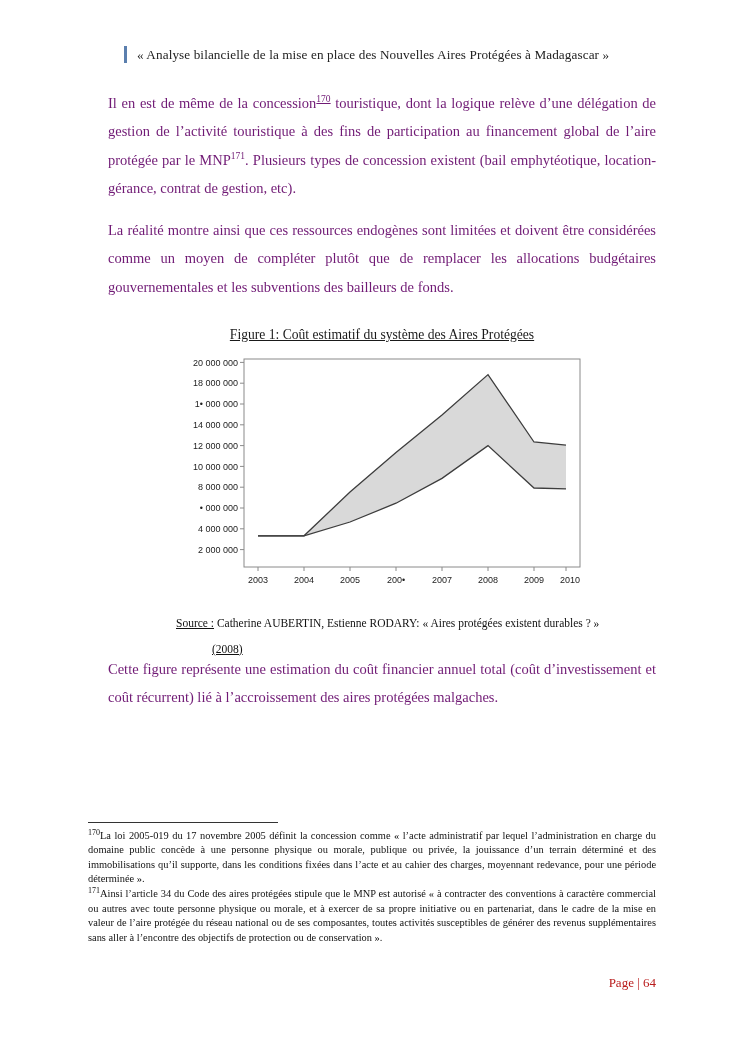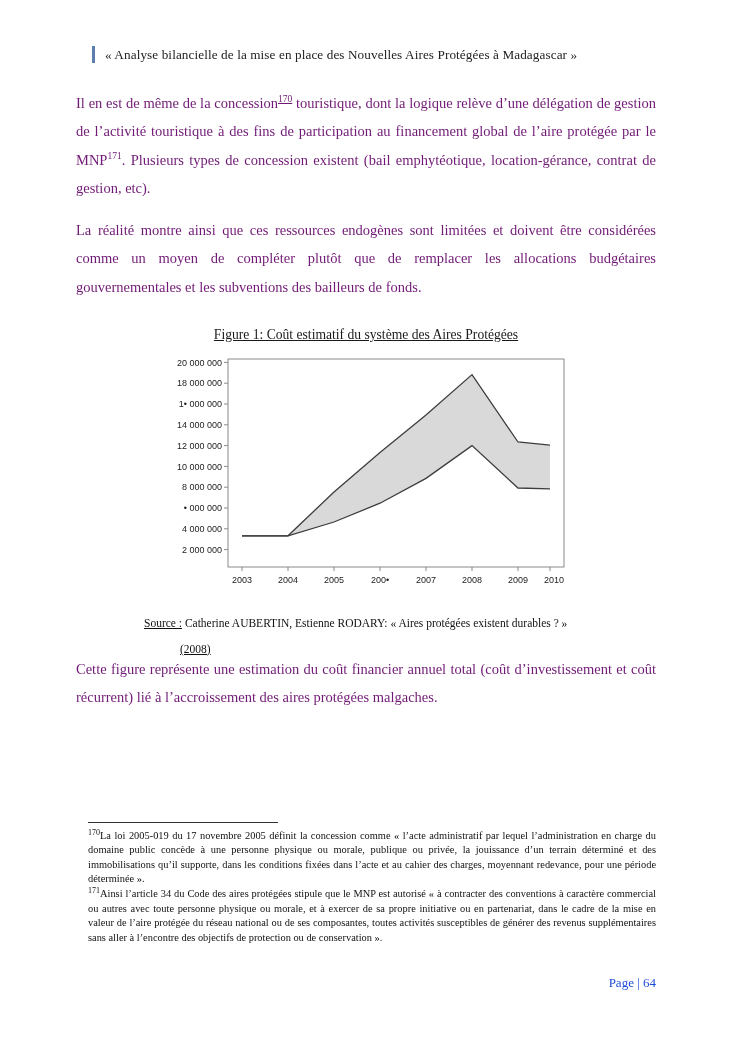--- a/index.html
+++ b/index.html
@@ -13,21 +13,21 @@
     position: relative;
     font-family: "Liberation Serif", serif;
     color: #1a1a1a;
   }
   .page {
     position: absolute;
     left: 0; top: 0;
     width: 744px;
     height: 1053px;
     box-sizing: border-box;
-    padding: 40px 88px 0 76px;
+    padding: 40px 88px 0 108px;
   }
   
   .header {
     display: flex;
     align-items: center;
     margin-top: 6px;
     margin-bottom: 26px;
     padding-left: 16px;
   }
   .header-bar {
@@ -113,21 +113,21 @@
     margin: 0 0 1px 0;
     color: #111;
   }
   .fn sup { font-size: 8px; }
 
   .page-number {
     position: absolute;
     right: 88px;
     top: 975px;
     font-size: 13px;
-    color: #1d4ed8;
+    color: #b91c1c;
   }
 </style>
 </head>
 <body>
 
 <div class="page">
 
   <div class="header">
     <div class="header-bar"></div>
     <div class="header-title">« Analyse bilancielle de la mise en place des Nouvelles Aires Protégées à Madagascar »</div>

